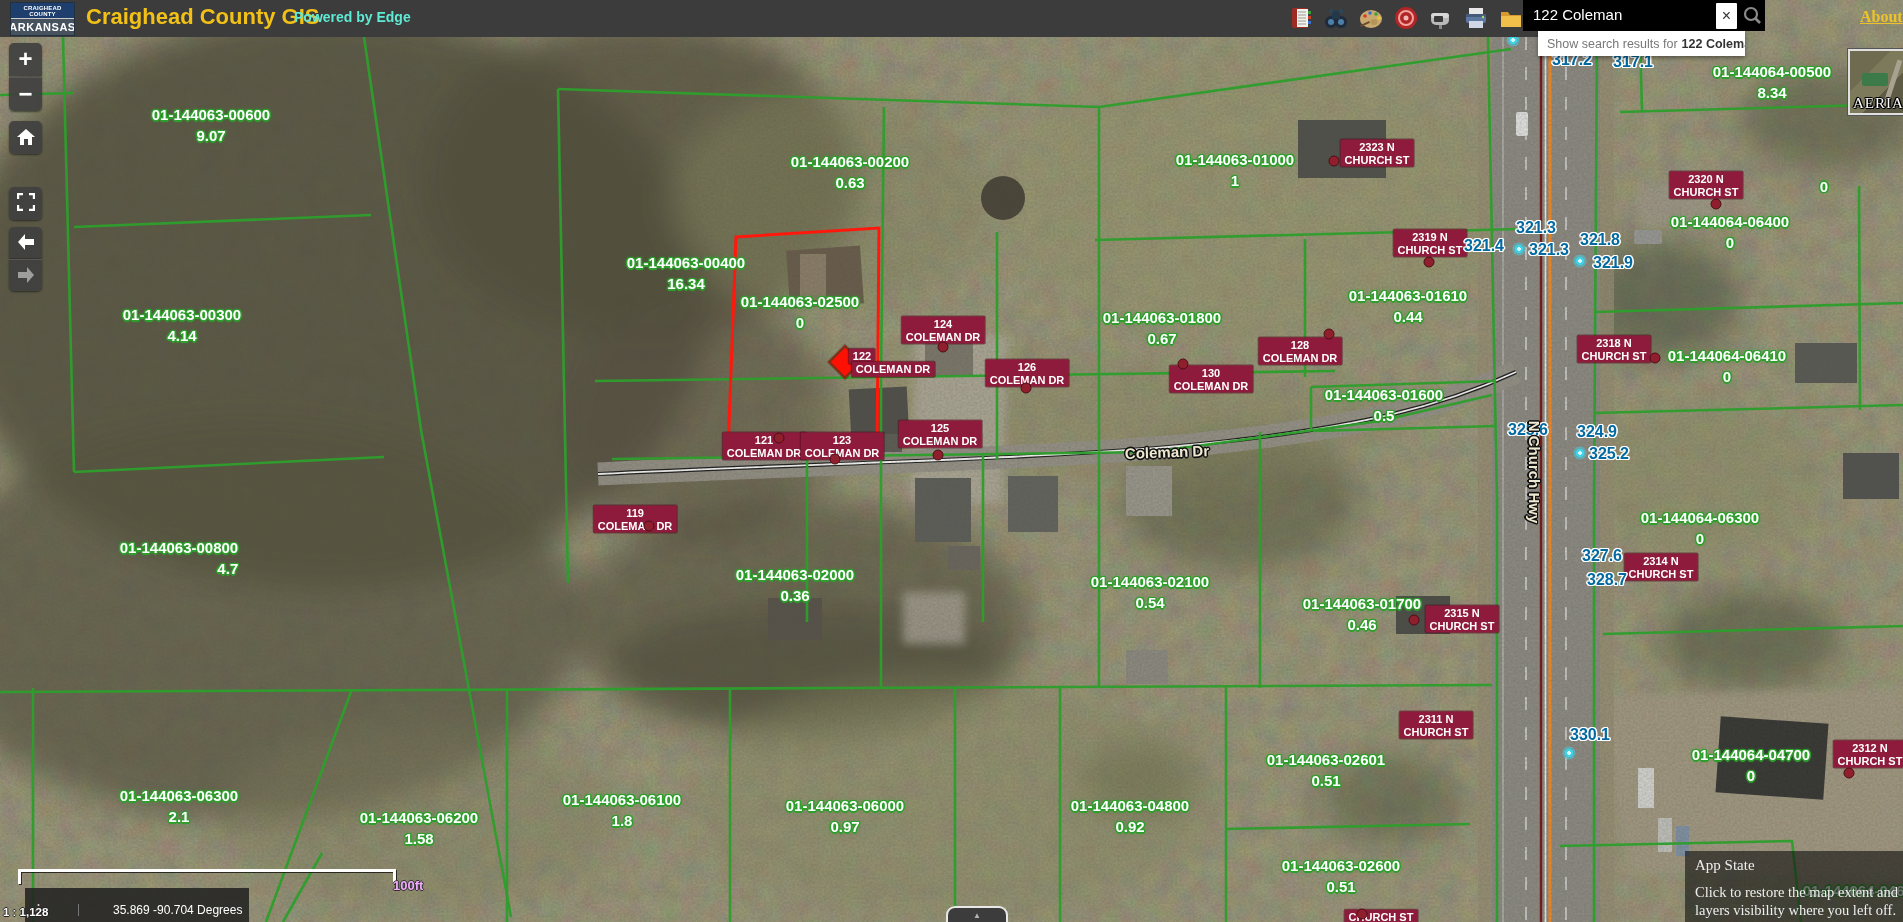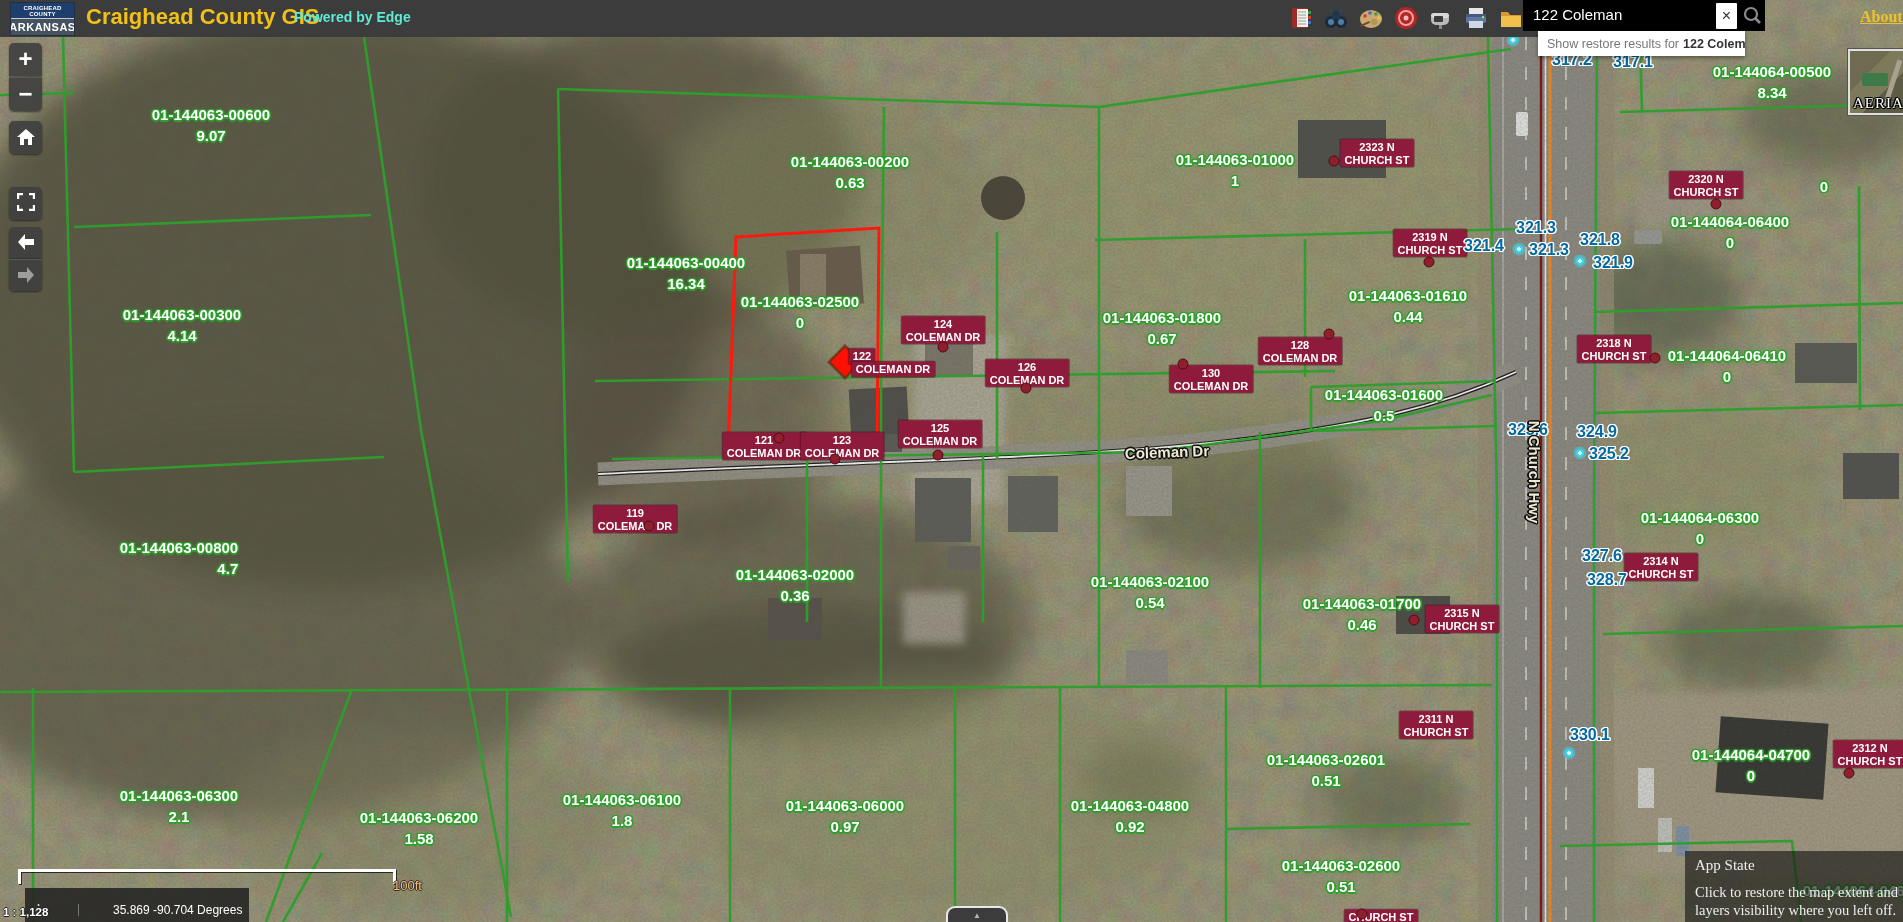--- a/index.html
+++ b/index.html
@@ -66,21 +66,21 @@
         background:#8f1f2c;border:1px solid #4d0d16;}
   #reddiamond{position:absolute;width:20px;height:20px;transform:translate(-50%,-50%) rotate(45deg);
         background:#fe1005;border:2px solid #7e2e12;box-shadow:0 0 0 1px rgba(0,0,0,.25);}
   #greencircle{position:absolute;left:1565px;top:30px;width:32px;height:32px;border-radius:50%;
         transform:translate(-50%,-50%);background:#267326;border:2px solid #134d13;z-index:21;}
 
   
   #scalebar{position:absolute;left:18px;top:869px;width:372px;height:12px;z-index:30;
         border-top:3px solid #fff;border-left:3px solid #fff;border-right:3px solid #fff;
         filter:drop-shadow(1px 1px 0 rgba(0,0,0,.7));}
-  #scalelbl{position:absolute;left:393px;top:878px;color:#fdba74;font-size:13px;font-weight:normal;z-index:30;
+  #scalelbl{position:absolute;left:393px;top:878px;color:#f0abfc;font-size:13px;font-weight:bold;z-index:30;
         text-shadow:1px 0 0 #333,-1px 0 0 #333,0 1px 0 #333,0 -1px 0 #333;}
   #coordbox{position:absolute;left:25px;top:888px;height:20px;background:rgba(32,32,32,.85);z-index:30;
         display:flex;align-items:center;padding:12px 7px;color:#fff;font-size:12px;white-space:nowrap;gap:28px;}
   #coordbox .sep{width:1px;height:12px;background:#777;margin:0 6px 0 5px;}
   #ratio{position:absolute;left:3px;top:906px;color:#fff;font-size:11.5px;font-weight:bold;z-index:30;
         text-shadow:1px 0 0 #222,-1px 0 0 #222,0 1px 0 #222,0 -1px 0 #222;}
   #bottomtab{position:absolute;left:946px;top:906px;width:58px;height:18px;background:#3c3c3c;
         border:2px solid #e8e8e8;border-bottom:none;border-radius:9px 9px 0 0;z-index:35;cursor:pointer;
         color:#b5b5b5;font-size:8px;text-align:center;line-height:16px;}
   
@@ -536,21 +536,21 @@
         <svg width="26" height="31" viewBox="0 0 26 31">
           <circle cx="12" cy="14" r="6" fill="none" stroke="#8a8a8a" stroke-width="2.2"></circle>
           <line x1="16.5" y1="18.5" x2="21" y2="23" stroke="#8a8a8a" stroke-width="2.6"></line>
         </svg>
       </div>
     </div>
     <a id="about">About</a>
   </div>
 
   <div id="sugg">
-    <span>Show restore results for</span>
+    <span>Show search results for</span>
     <b>122 Coleman</b>
   </div>
 
   <div class="ctrl txt" id="zin">+</div>
   <div class="ctrl txt" id="zout">−</div>
   <div class="ctrl" id="homeb">
     <svg width="20" height="20" viewBox="0 0 20 20">
       <path d="M10,2 L19,10 H16 V18 H12 V12 H8 V18 H4 V10 H1 Z" fill="#fff"></path>
     </svg>
   </div>

